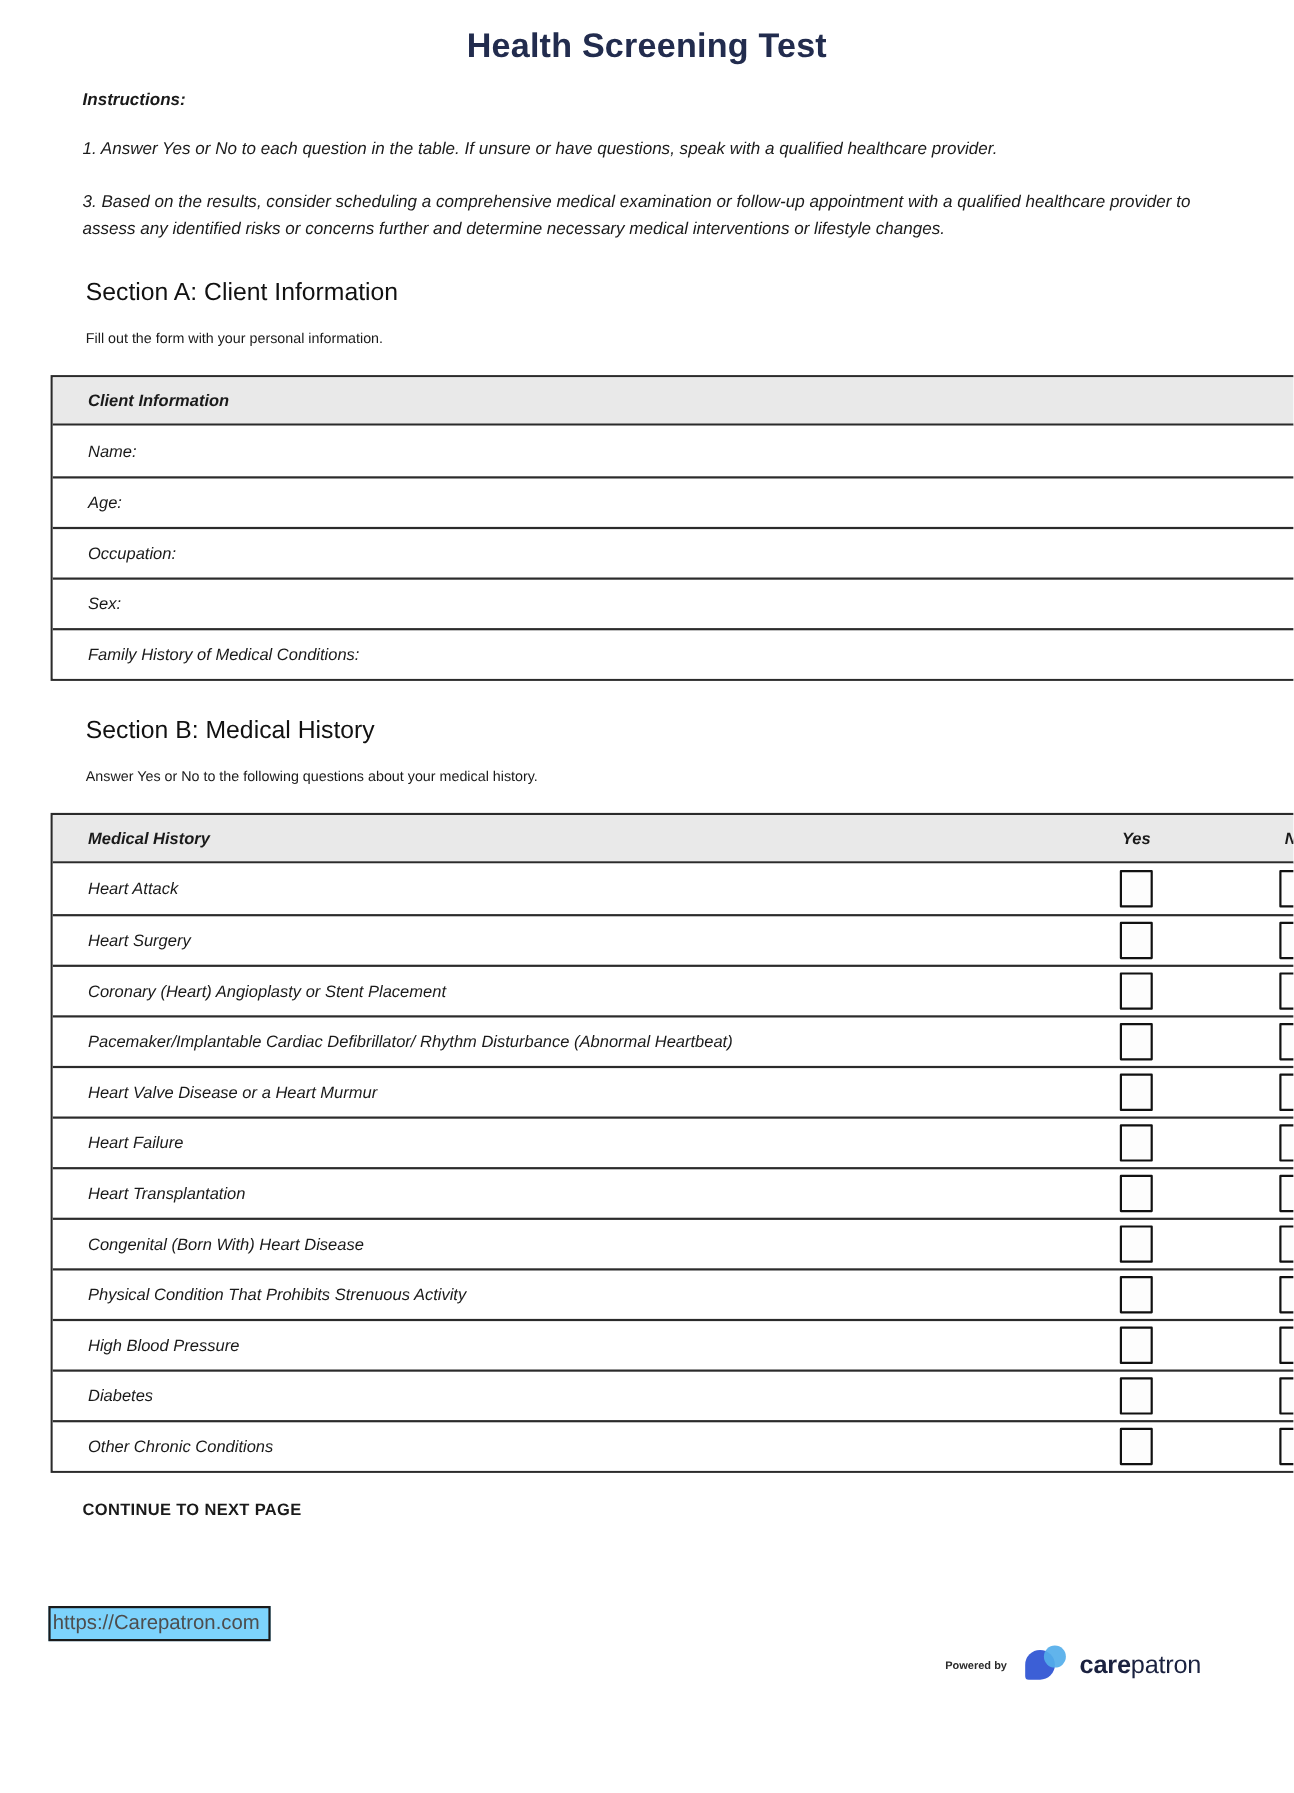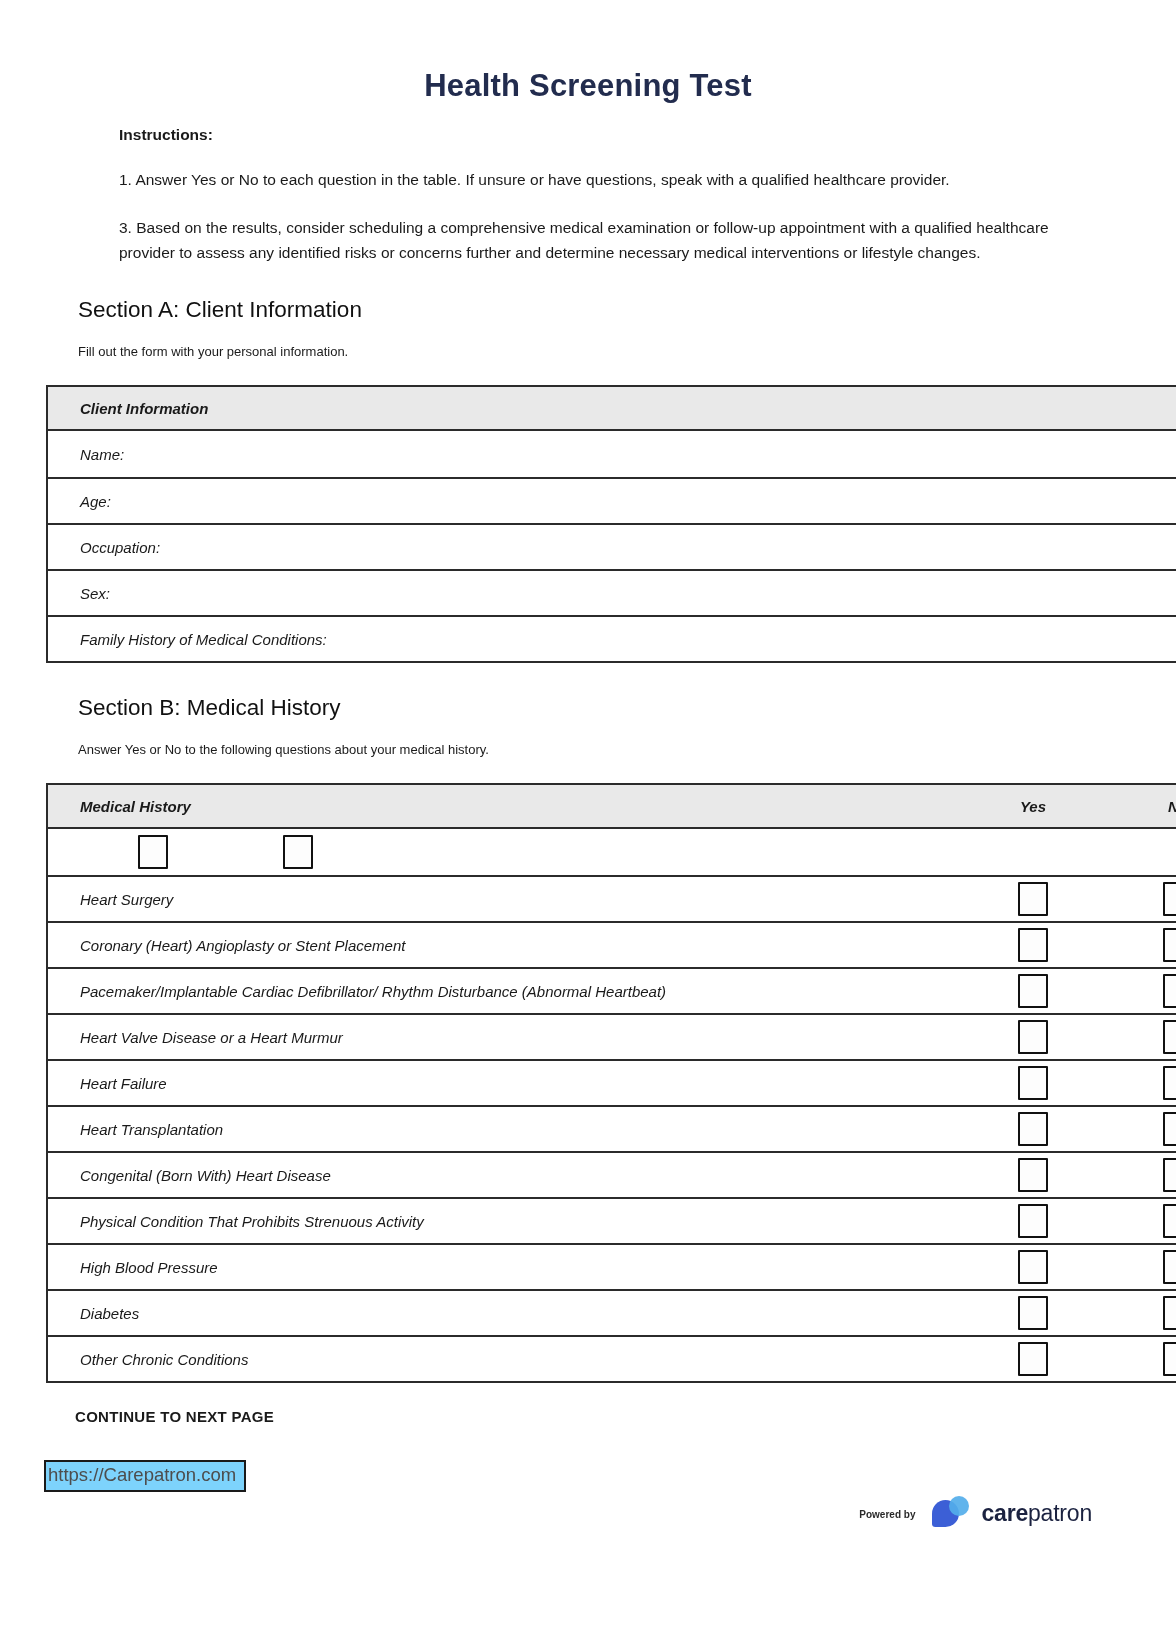--- a/index.html
+++ b/index.html
@@ -8,29 +8,29 @@
 
   .page {
     position:relative;
     width:1176px; height:1630px;
     margin:0 auto;
     background:#ffffff;
     overflow:hidden;
   }
 
   .page-title {
-    margin-top:68px;
+    margin-top:24px;
     text-align:center;
     font-size:31px;
     font-weight:700;
     color:#222c4e;
     letter-spacing:0.2px;
   }
 
-  .text-col { margin-left:119px; margin-right:70px; }
+  .text-col { margin-left:75px; margin-right:70px;font-style:italic; }
 
   .instructions-label {
     margin-top:22px;
     font-size:15.5px;
     font-weight:700;
   }
 
   .instruction-item {
     margin-top:23px;
     font-size:15.5px;
@@ -194,20 +194,21 @@
   <p class="section-subtitle">Answer Yes or No to the following questions about your medical history.</p>
 
   <div class="form-table">
     <div class="table-header-row">
       <span class="cell-label">Medical History</span>
       <span class="cell-yes">Yes</span>
       <span class="cell-no">No</span>
     </div>
 
     <div class="table-row">
+      <span class="cell-label">Heart Attack</span>
       <span class="cell-yes">
           <span class="checkbox"></span>
         </span>
       <span class="cell-no">
           <span class="checkbox"></span>
         </span>
     </div>
     <div class="table-row">
       <span class="cell-label">Heart Surgery</span>
       <span class="cell-yes">

